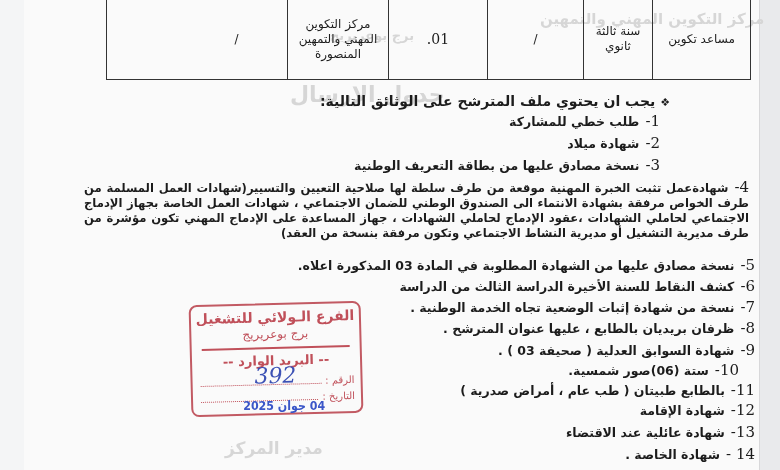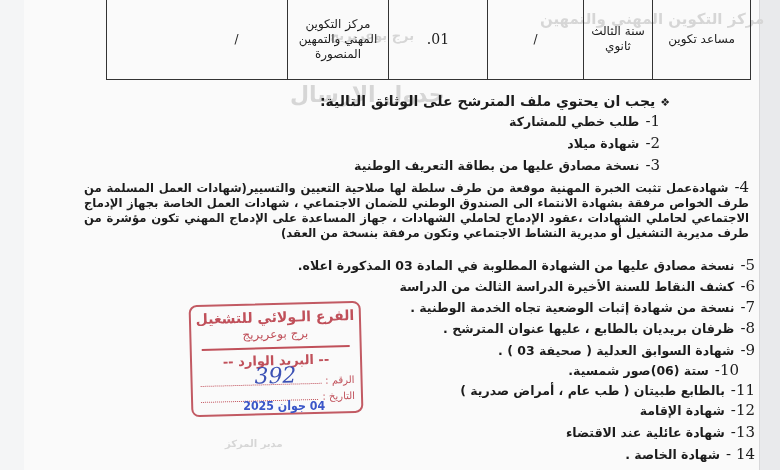--- a/index.html
+++ b/index.html
@@ -76,25 +76,25 @@
 </style>
 </head>
 <body>
 
 <div class="page"></div>
 <div class="right-edge"></div>
 
 <div class="ghost" style="left:290px;top:82px;font-size:22px;">جدول الإرسال</div>
 <div class="ghost" style="left:540px;top:10px;font-size:15px;">مركز التكوين المهني والتمهين</div>
 <div class="ghost" style="left:330px;top:28px;font-size:13px;">برج بوعريريج</div>
-<div class="ghost" style="left:225px;top:438px;font-size:10px;">مدير المركز</div>
+<div class="ghost" style="left:225px;top:438px;font-size:17px;">مدير المركز</div>
 
 <div class="table">
   <div class="cell" style="width:97px">مساعد تكوين</div>
-  <div class="cell" style="width:68px">سنة الثالث ثانوي</div>
+  <div class="cell" style="width:68px">سنة ثالثة ثانوي</div>
   <div class="cell" style="width:95px">/</div>
   <div class="cell" style="width:98px;font-family:'DejaVu Serif',serif;font-size:14px">01.</div>
   <div class="cell" style="width:100px">مركز التكوين المهني والتمهين المنصورة</div>
   <div class="cell" style="width:101px">/</div>
 </div>
 
 <div class="heading">
   <span style="font-size:11px">❖</span>
   <span>يجب ان يحتوي ملف المترشح على الوثائق التالية:</span>
 </div>

